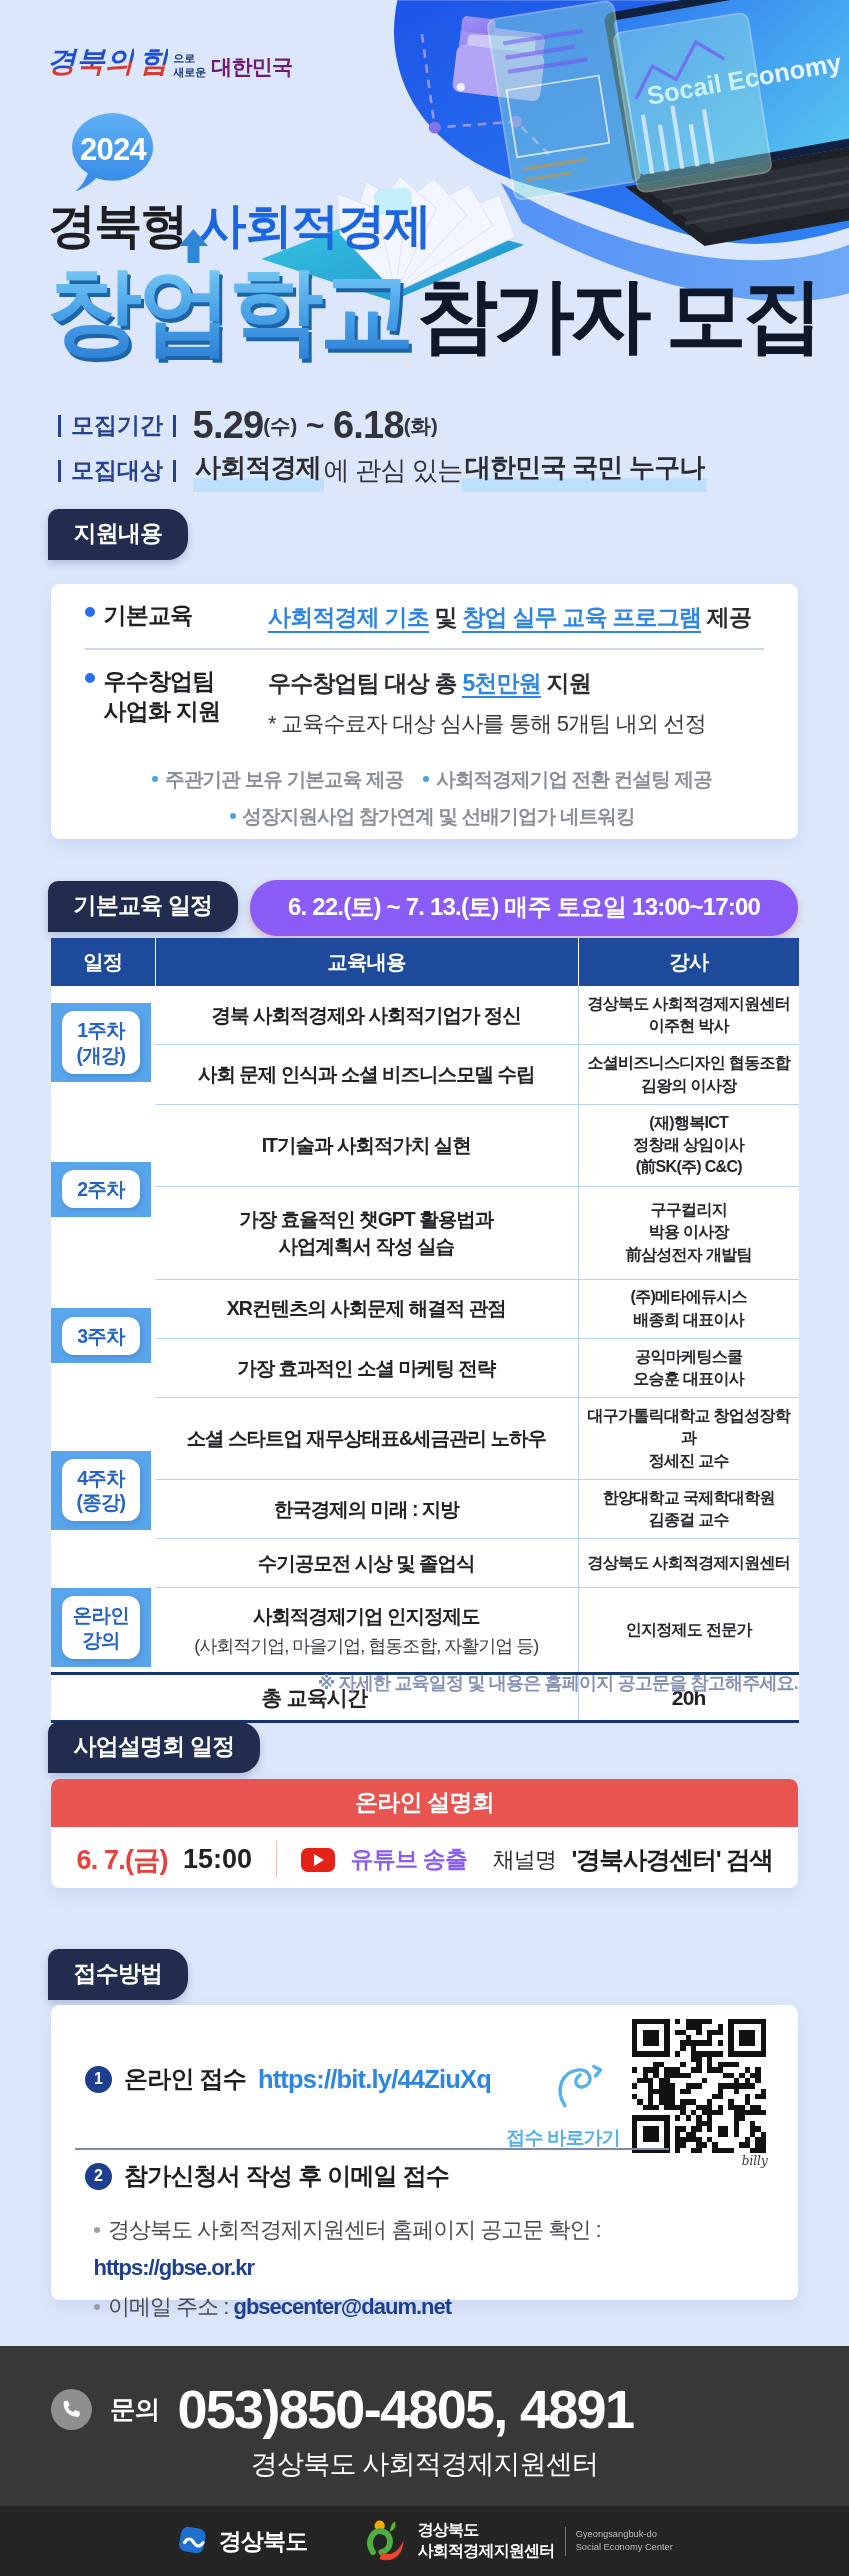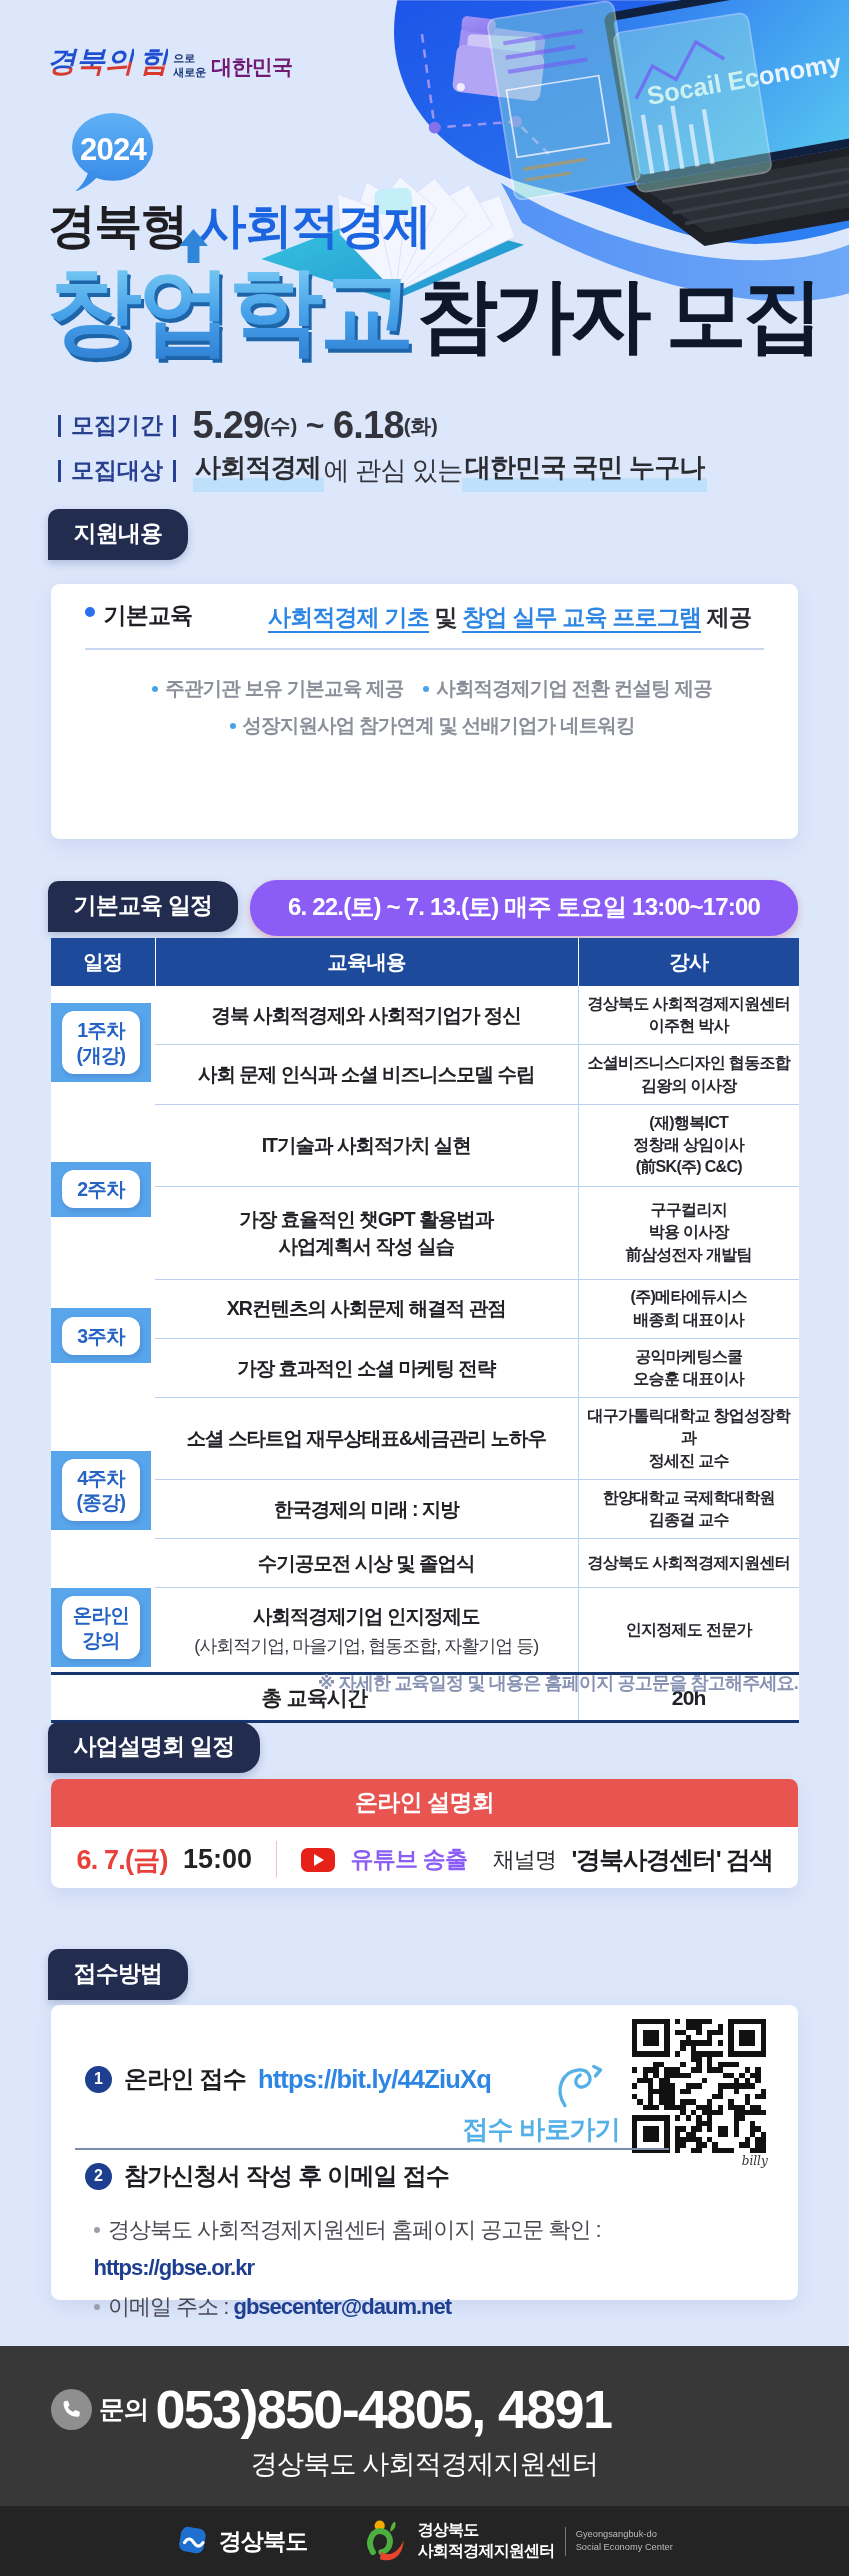--- a/index.html
+++ b/index.html
@@ -110,31 +110,31 @@
   .apply-badge { top:1949px; }
   .apply-card { top:2005px; height:295px; padding:24px 34px; }
   .step { display:flex; align-items:center; gap:12px; }
   .step .num { flex:none; width:27px; height:27px; border-radius:50%; background:#1e3f8f; color:#fff; font-size:16px; font-weight:900;
       display:flex; align-items:center; justify-content:center; }
   .step .stitle { font-size:24px; font-weight:900; color:#1d1d22; letter-spacing:-0.8px; }
   .step .surl { font-size:25.5px; font-weight:700; color:#2e86e4; letter-spacing:-0.8px; }
   .step1 { margin-top:34px; width:509px; }
   .qr-wrap { position:absolute; top:13.6px; right:32px; width:134px; height:134px; }
   .qr-sign { position:absolute; right:-1.7px; bottom:-15.3px; font-family:"DejaVu Serif",serif; font-style:italic; font-size:12px; color:#333; }
-  .goto { position:absolute; top:107px; right:178px; color:#56b0e8; font-size:26px; font-weight:900; letter-spacing:-0.8px; }
+  .goto { position:absolute; top:120px; right:178px; color:#56b0e8; font-size:19px; font-weight:900; letter-spacing:-0.8px; }
   .goto-arrow { position:absolute; top:53px; right:194px; }
   .adivider { position:absolute; top:143px; left:24px; width:594px; height:1.7px; background:#7c8aab; }
   .step2 { margin-top:65px; }
   .ainfo { margin-top:18.7px; margin-left:8.5px; font-size:22px; font-weight:500; color:#4a4a52; letter-spacing:-1px; line-height:1.75; }
   .ainfo .dot { display:inline-block; width:6px; height:6px; border-radius:50%; background:#9aa0aa; margin:0 8.5px 4.2px 0; }
   .ainfo .navy { color:#1e3f8f; font-weight:900; }
 
   
   .footer { position:absolute; top:2346px; left:0; width:849px; height:160px; background:#383838; }
-  .f-phone-row { position:absolute; top:32px; left:51px; display:flex; align-items:center; gap:7px; white-space:nowrap; }
+  .f-phone-row { position:absolute; top:32px; left:51px; display:flex; align-items:center; gap:18px; white-space:nowrap; }
   .p-icon { width:41px; height:41px; border-radius:50%; background:#8f8f8f; display:flex; align-items:center; justify-content:center; }
   .f-label { color:#fff; font-size:25.5px; font-weight:900; letter-spacing:-0.8px; }
   .f-number { color:#fff; font-size:54px; font-weight:900; letter-spacing:-1.7px; }
   .f-org { position:absolute; top:100px; left:0; width:849px; text-align:center; color:#fff; font-size:27px; font-weight:500; letter-spacing:-0.8px; }
   .bottom-bar { position:absolute; top:2506px; left:0; width:849px; height:70px; background:#242424; display:flex; align-items:center; justify-content:center; gap:59px; }
   .logo1 { display:flex; align-items:center; gap:8.5px; }
   .logo1 .l1-label { color:#fff; font-size:23px; font-weight:900; letter-spacing:-0.8px; }
   .logo2 { display:flex; align-items:center; gap:10.2px; }
   .logo2 .kr { color:#fff; font-weight:900; font-size:16px; line-height:1.3; letter-spacing:-0.8px; }
   .logo2 .sep { width:0.8px; height:29px; background:#777; }
@@ -288,20 +288,30 @@
   <div class="sec-badge" style="top:509px">지원내용</div>
   <div class="card support-card">
     <div class="srow">
       <span class="slabel">
           <span class="ring"></span>
           <span>기본교육</span>
         </span>
       <span class="scontent"><span class="blink">사회적경제 기초</span><span> 및 </span><span class="blink">창업 실무 교육 프로그램</span><span> 제공</span></span>
     </div>
     <div class="sdivider"></div>
+    <div class="srow">
+      <span class="slabel">
+          <span class="ring"></span>
+          <span><span>우수창업팀</span><br><span>사업화 지원</span></span>
+        </span>
+      <span class="scontent">
+        <span>우수창업팀 대상 총 </span><span class="blink">5천만원</span><span> 지원</span>
+        <span class="snote" style="display:block">* 교육수료자 대상 심사를 통해 5개팀 내외 선정</span>
+      </span>
+    </div>
     <div class="extras">
       <span><span class="dot"></span><span>주관기관 보유 기본교육 제공</span></span>
       <span><span class="dot"></span><span>사회적경제기업 전환 컨설팅 제공</span></span>
       <br>
       <span><span class="dot"></span><span>성장지원사업 참가연계 및 선배기업가 네트워킹</span></span>
     </div>
   </div>
 
   <div class="sec-badge sched-badge">기본교육 일정</div>
   <div class="sched-pill">6. 22.(토) ~ 7. 13.(토) 매주 토요일 13:00~17:00</div>

